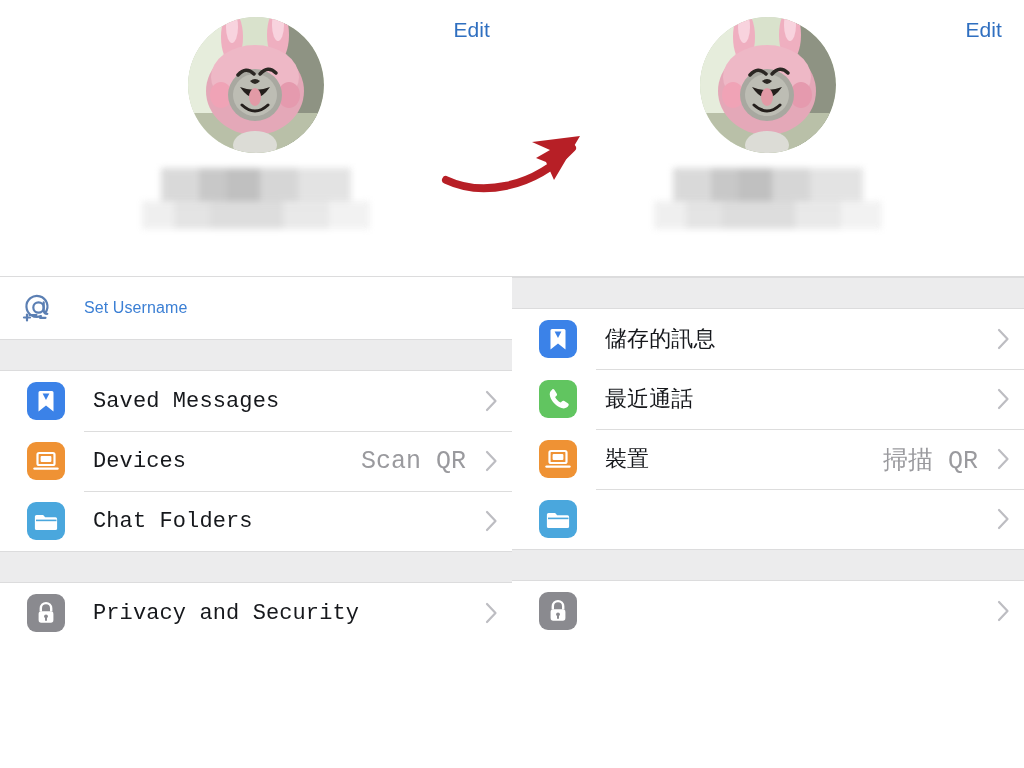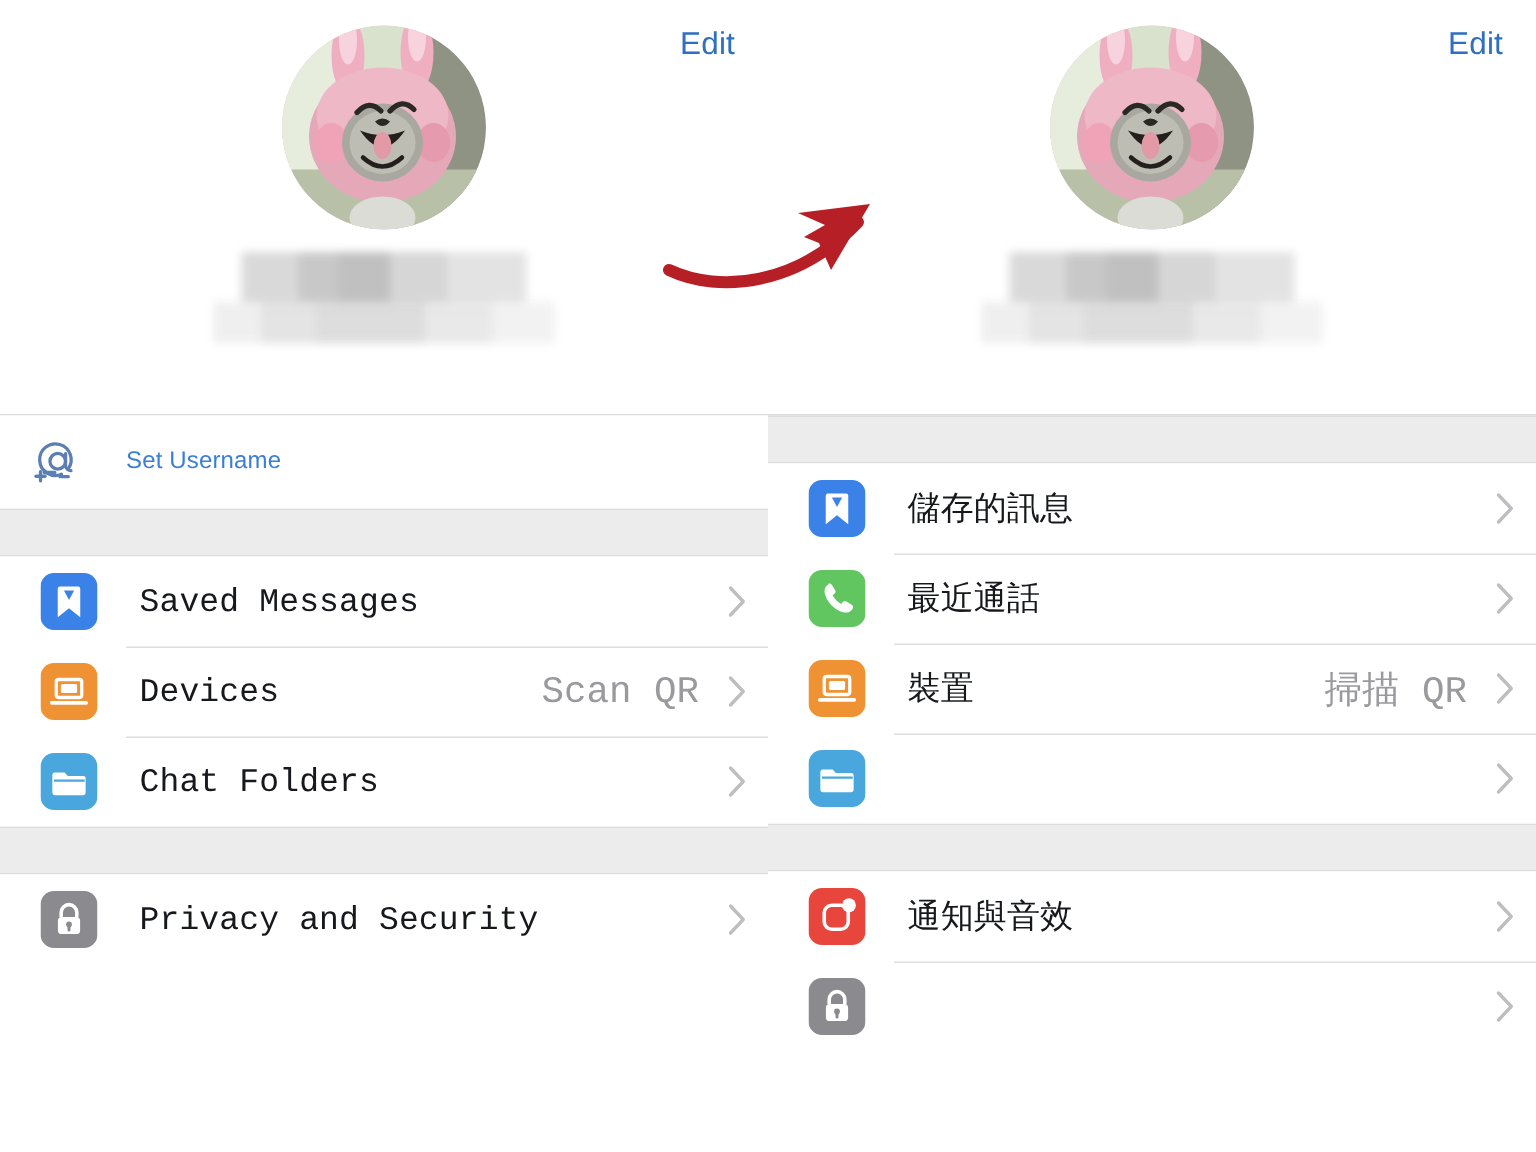--- a/index.html
+++ b/index.html
@@ -454,35 +454,20 @@
             <svg width="13" height="22" viewBox="0 0 13 22">
                 <path d="M2 2 L10.5 11 L2 20" stroke="#bdbdc2" stroke-width="2.2" fill="none" stroke-linecap="round" stroke-linejoin="round"></path>
               </svg>
           </span>
         </div>
       </div>
 
       <div class="section-gap"></div>
 
       <div class="list">
-        <div class="row">
-          <span class="row-icon">
-            <svg viewBox="0 0 38 38">
-                <rect width="38" height="38" rx="9" fill="#e8453c"></rect>
-              <rect x="10.5" y="11.5" width="16" height="16" rx="5" fill="none" stroke="#ffffff" stroke-width="2.4"></rect>
-              <circle cx="27" cy="11.5" r="4.6" fill="#ffffff"></circle>
-            </svg>
-          </span>
-          <span class="row-label cjk">通知與音效</span>
-          <span class="chevron">
-            <svg width="13" height="22" viewBox="0 0 13 22">
-                <path d="M2 2 L10.5 11 L2 20" stroke="#bdbdc2" stroke-width="2.2" fill="none" stroke-linecap="round" stroke-linejoin="round"></path>
-              </svg>
-          </span>
-        </div>
 
         <div class="row">
           <span class="row-icon">
             <svg viewBox="0 0 38 38">
                 <rect width="38" height="38" rx="9" fill="#8a8a8f"></rect>
               <path d="M13.8 17.5 v-3.2 a5.2 5.2 0 0 1 10.4 0 v3.2" fill="none" stroke="#ffffff" stroke-width="2.4"></path>
               <rect x="11.6" y="17.3" width="14.8" height="11.4" rx="2.6" fill="#ffffff"></rect>
               <circle cx="19" cy="22.3" r="1.9" fill="#8a8a8f"></circle>
               <path d="M19 23.2 v2.8" stroke="#8a8a8f" stroke-width="2" stroke-linecap="round"></path>
             </svg>

